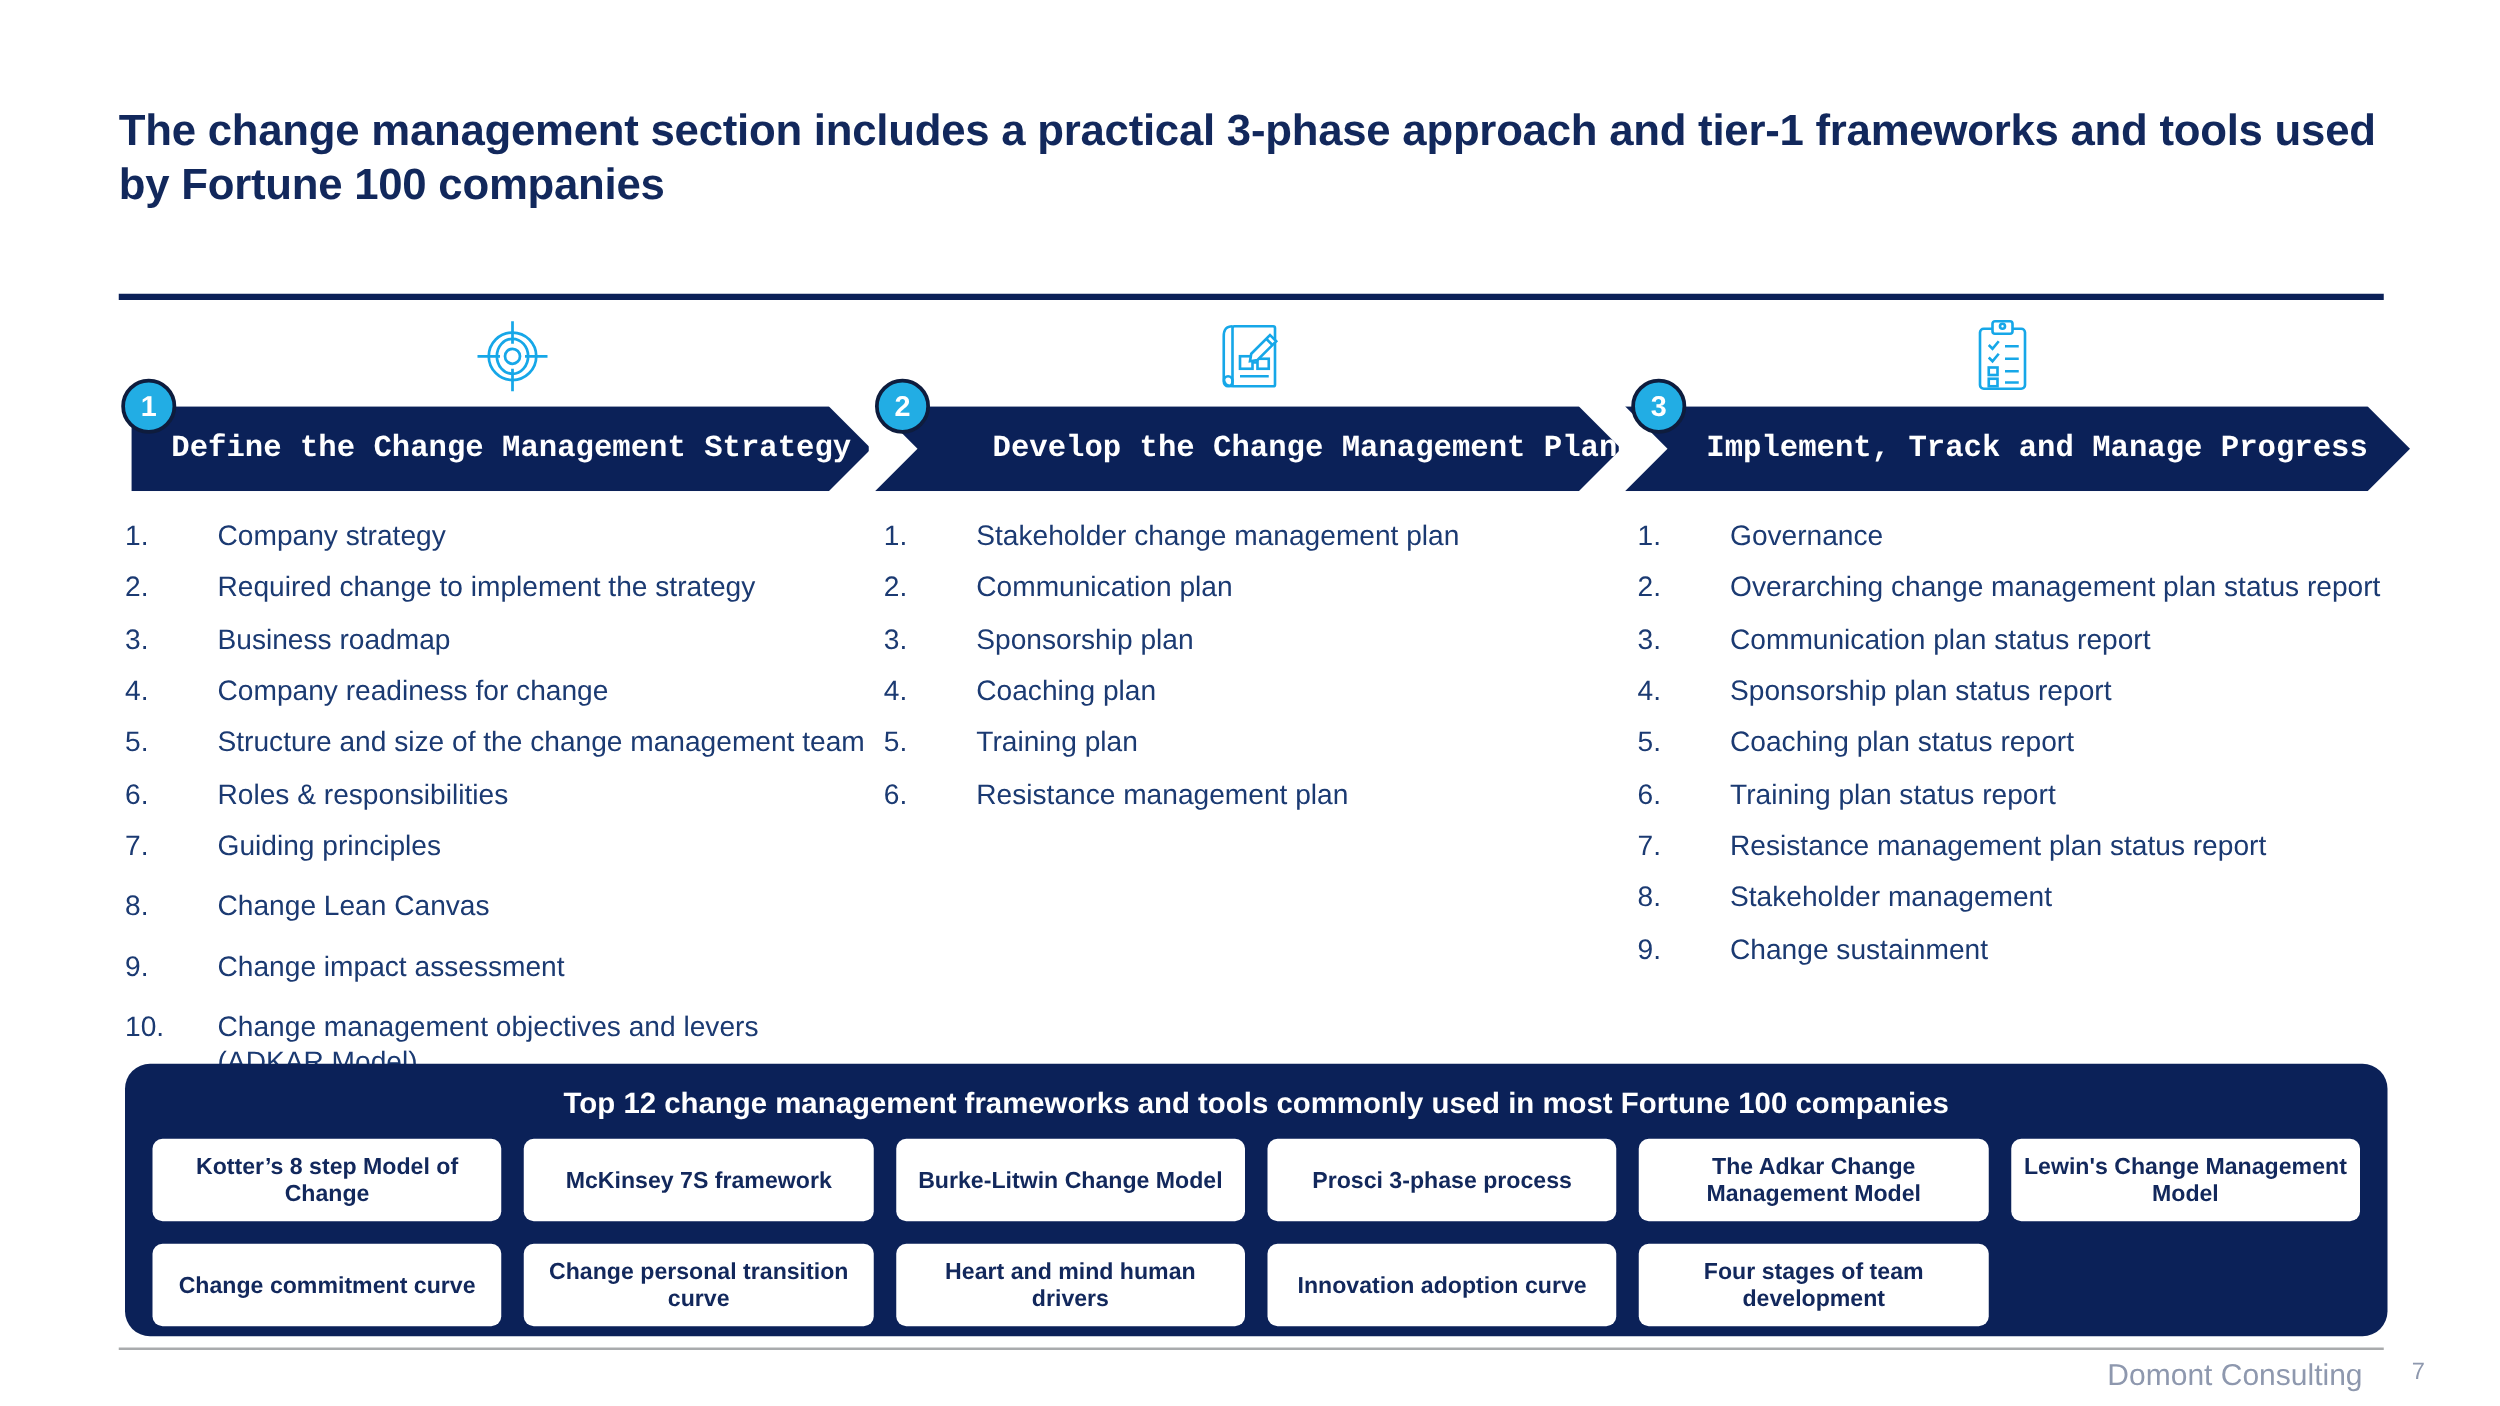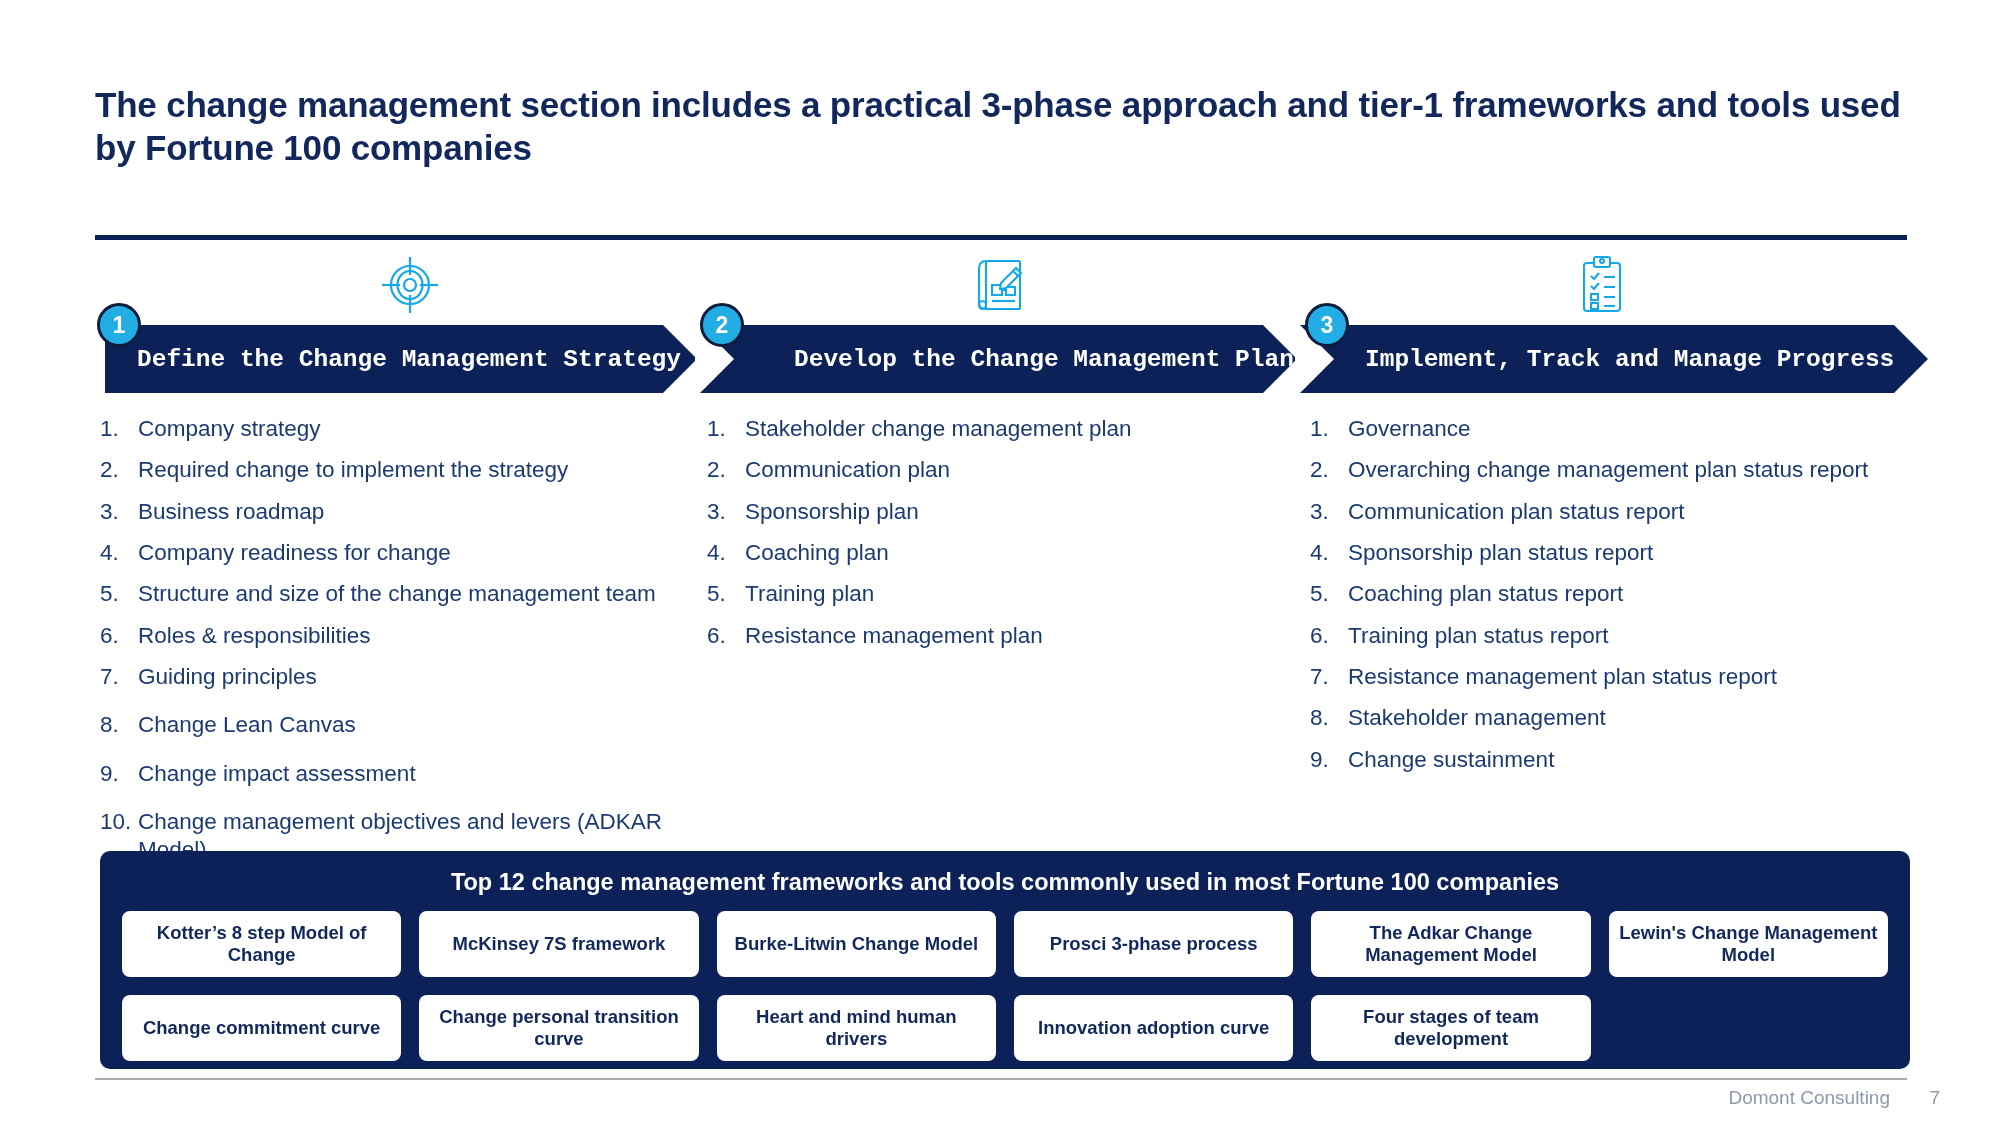--- a/index.html
+++ b/index.html
@@ -125,32 +125,32 @@
     font-size: 22.5px;
     line-height: 1.26;
     color: #1b3a72;
     margin-bottom: 13px;
   }
   .col-item .num {
     width: 38px;
     flex: 0 0 38px;
     text-align: left;
   }
-  .col-item .txt { flex: 1; }
+  .col-item .txt { flex: 1; margin-left: 36px; }
   .col-item.gapped { margin-bottom: 20px; }
 
   
   #frameworks-panel {
     position: absolute;
     left: 100px;
     top: 851px;
     width: 1810px;
     height: 218px;
     background: #0b2158;
-    border-radius: 10px;
+    border-radius: 20px;
   }
   #frameworks-title {
     position: absolute;
     top: 18px;
     left: 0;
     width: 100%;
     text-align: center;
     color: #ffffff;
     font-size: 23.5px;
     font-weight: bold;
@@ -186,21 +186,21 @@
     left: 95px;
     top: 1078px;
     width: 1812px;
     height: 2px;
     background: #a9abad;
   }
   #footer-brand {
     position: absolute;
     right: 110px;
     top: 1087px;
-    font-size: 19px;
+    font-size: 24px;
     color: #8e98ae;
     font-family: "Liberation Sans", sans-serif;
   }
   #footer-page {
     position: absolute;
     right: 60px;
     top: 1087px;
     font-size: 19px;
     color: #8e98ae;
   }

